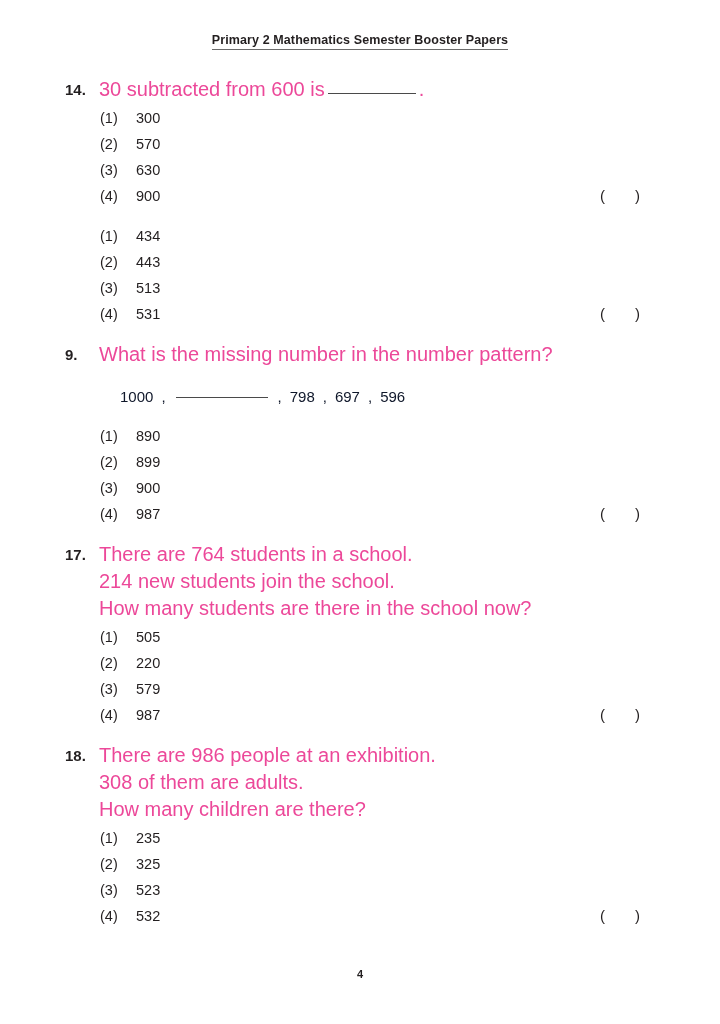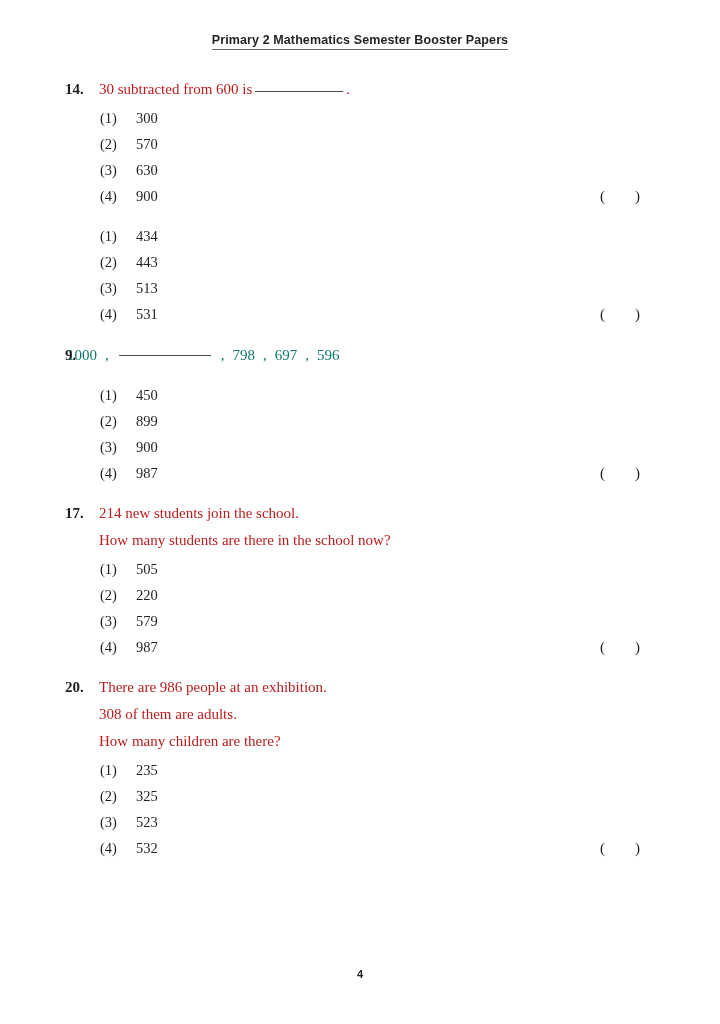--- a/index.html
+++ b/index.html
@@ -45,63 +45,62 @@
   .questions {
     position: absolute;
     top: 76px;
     left: 0;
     width: 720px;
   }
 
   .question {
     position: relative;
     margin-bottom: 14px;
-    font-family: Liberation Serif, serif;
   }
 
   .q-stem-block {
     position: relative;
     padding-left: 99px;
   }
   .q-number {
     position: absolute;
     left: 65px;
     top: 0;
     font-size: 15px;
     font-weight: bold;
     line-height: 27px;
     color: #231f20;
   }
   .q-line {
-    font-size: 15px;
+    font-size: 20px;
     line-height: 27px;
-    color: #b91c1c;
+    color: #ec4899;
     white-space: nowrap;
   }
 
   
   .blank {
     display: inline-block;
     vertical-align: 2px;
     height: 0;
     border-bottom: 1.6px solid #4a4a4a;
     margin: 0 3px;
   }
   .blank-w1 { width: 88px; }
   .blank-w2 { width: 98px; }
 
   
   .pattern-row {
-    padding-left: 67px;
+    padding-left: 120px;
     font-size: 15px;
     line-height: 27px;
     margin-top: 15px;
     margin-bottom: 13px;
     white-space: nowrap;
-    color: #0f766e;
+    color: #0f172a;
   }
   .pattern-item { display: inline-block; }
   .pattern-sep {
     display: inline-block;
     padding: 0 8px;
   }
   .pattern-blank {
     display: inline-block;
     width: 92px;
     height: 0;
@@ -208,45 +207,47 @@
           <div class="option">
             <span class="option-label">(4)</span>
             <span class="option-value">531</span>
             <span class="answer-bracket"><span class="bk-open">(</span><span>)</span></span>
           </div>
         </div>
       </div>
       <div class="question">
         <div class="q-stem-block">
           <div class="q-number">9.</div>
+          <div class="q-line"><span>What is the missing number in the number pattern?</span></div>
         </div>
         <div class="pattern-row"><span class="pattern-item">1000</span><span class="pattern-sep">,</span><span class="pattern-blank"></span><span class="pattern-sep">,</span><span class="pattern-item">798</span><span class="pattern-sep">,</span><span class="pattern-item">697</span><span class="pattern-sep">,</span><span class="pattern-item">596</span></div>
         <div class="options">
           <div class="option">
             <span class="option-label">(1)</span>
-            <span class="option-value">450</span>
+            <span class="option-value">890</span>
           </div>
           <div class="option">
             <span class="option-label">(2)</span>
             <span class="option-value">899</span>
           </div>
           <div class="option">
             <span class="option-label">(3)</span>
             <span class="option-value">900</span>
           </div>
           <div class="option">
             <span class="option-label">(4)</span>
             <span class="option-value">987</span>
             <span class="answer-bracket"><span class="bk-open">(</span><span>)</span></span>
           </div>
         </div>
       </div>
       <div class="question">
         <div class="q-stem-block">
           <div class="q-number">17.</div>
+          <div class="q-line"><span>There are 764 students in a school.</span></div>
           <div class="q-line"><span>214 new students join the school.</span></div>
           <div class="q-line"><span>How many students are there in the school now?</span></div>
         </div>
         <div class="options">
           <div class="option">
             <span class="option-label">(1)</span>
             <span class="option-value">505</span>
           </div>
           <div class="option">
             <span class="option-label">(2)</span>
@@ -258,21 +259,21 @@
           </div>
           <div class="option">
             <span class="option-label">(4)</span>
             <span class="option-value">987</span>
             <span class="answer-bracket"><span class="bk-open">(</span><span>)</span></span>
           </div>
         </div>
       </div>
       <div class="question">
         <div class="q-stem-block">
-          <div class="q-number">20.</div>
+          <div class="q-number">18.</div>
           <div class="q-line"><span>There are 986 people at an exhibition.</span></div>
           <div class="q-line"><span>308 of them are adults.</span></div>
           <div class="q-line"><span>How many children are there?</span></div>
         </div>
         <div class="options">
           <div class="option">
             <span class="option-label">(1)</span>
             <span class="option-value">235</span>
           </div>
           <div class="option">

